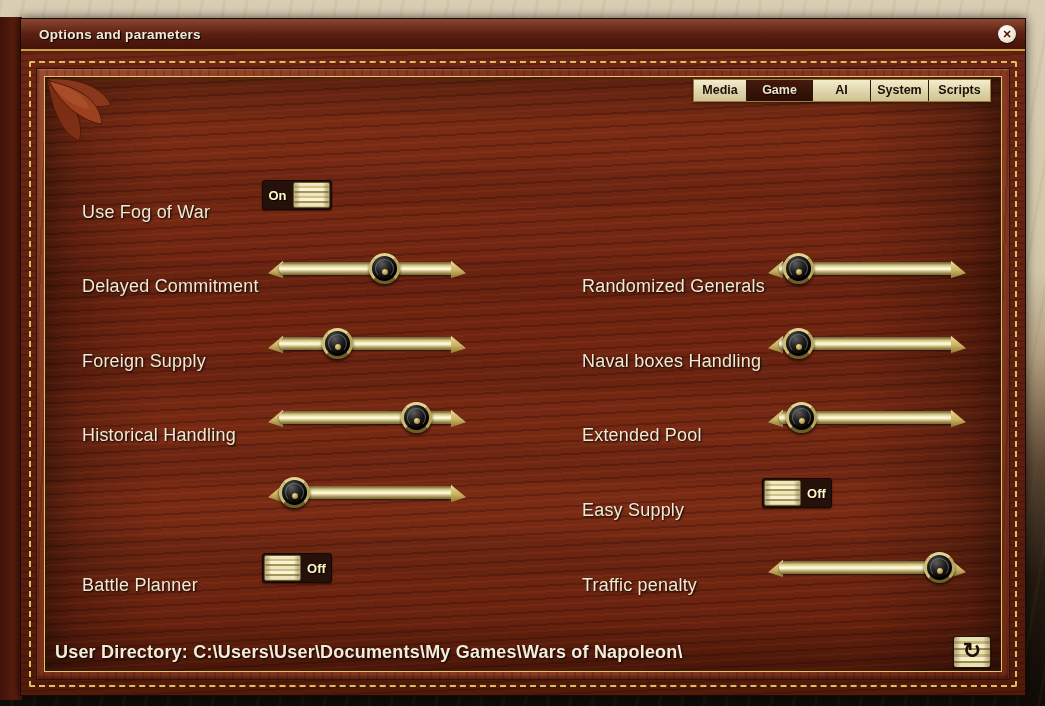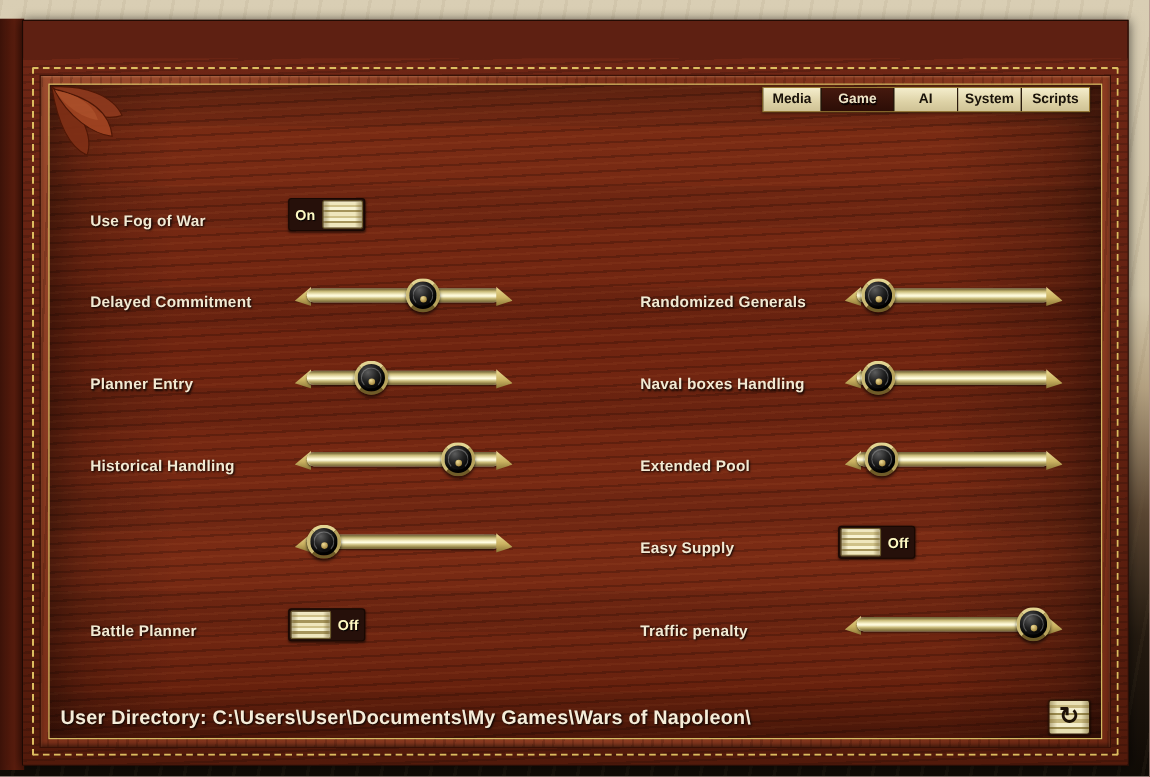--- a/index.html
+++ b/index.html
@@ -56,23 +56,23 @@
     background:linear-gradient(180deg,#f4edcc,#ddd2a6 60%,#cfc295); }
   .tab:first-child { border-left:none; }
   .tab.sel { background:linear-gradient(180deg,#45190e,#2c0d06);
     color:#efe5c8; text-shadow:1px 1px 1px #000; }
 
   
   .col { position:absolute; top:0; height:100%; }
   #col-left  { left:37px;  width:460px; }
   #col-right { left:537px; width:419px; }
   .row { position:absolute; left:0; width:100%; height:36px; }
-  .label { position:absolute; left:0; top:5px; width:185px; height:36px;
+  .label { position:absolute; left:0; top:17px; width:185px; height:36px;
     display:flex; align-items:center; white-space:pre-line;
-    color:#f2e9d2; font-weight:bold; font-size:14px; line-height:1.15;
+    color:#f2e9d2; font-weight:normal; font-size:18px; line-height:1.15;
     letter-spacing:.2px; text-shadow:1px 1px 2px rgba(0,0,0,.95); }
 
   
   .slider { position:absolute; left:185px; top:0; width:200px; height:36px; cursor:pointer; }
   .arr { position:absolute; top:9px; width:15px; height:19px;
     background:linear-gradient(180deg,#efdf98,#cbb362 55%,#857031);
     filter:drop-shadow(1px 1px 1px rgba(0,0,0,.6)); }
   .al { left:1px;  clip-path:polygon(100% 4%, 100% 96%, 0 70%); }
   .ar { right:1px; clip-path:polygon(0 4%, 0 96%, 100% 70%); }
   .track { position:absolute; left:12px; right:12px; top:11px; height:13px; border-radius:7px;
@@ -114,20 +114,26 @@
   .refresh span { font-size:22px; font-weight:bold; color:#1e1206; line-height:1;
     transform:translateY(-1px); }
 </style>
 </head>
 <body>
 
 <div class="stage">
   <div class="left-edge"></div>
 
   <div class="window">
+    <div class="titlebar">
+      <span class="title">Options and parameters</span>
+      <span class="close">
+          <span>✕</span>
+        </span>
+    </div>
 
     <div class="margin-area">
       <div class="stitch">
         <div class="frame">
           <div class="panel">
 
             <svg class="ornament" width="84" height="84" viewBox="0 0 84 84">
               <g stroke="#4e1706" stroke-width="1">
                 <path d="M2,2 C32,0 58,10 66,28 C50,33 20,26 2,2 Z" fill="#8f3a1e"></path>
                 <path d="M2,2 C7,32 16,56 34,64 C40,49 30,20 2,2 Z" fill="#813016"></path>
@@ -155,21 +161,21 @@
                 <div class="row" style="top: 174px;">
                   <div class="label">Delayed Commitment</div>
                   <div class="slider">
                     <span class="arr al"></span>
                     <span class="track"></span>
                     <span class="arr ar"></span>
                     <span class="knob" style="left: 101.7px;"></span>
                   </div>
                 </div>
                 <div class="row" style="top: 249px;">
-                  <div class="label">Planner Entry</div>
+                  <div class="label">Foreign Supply</div>
                   <div class="slider">
                     <span class="arr al"></span>
                     <span class="track"></span>
                     <span class="arr ar"></span>
                     <span class="knob" style="left: 55.3px;"></span>
                   </div>
                 </div>
                 <div class="row" style="top: 323px;">
                   <div class="label">Historical Handling</div>
                   <div class="slider">

